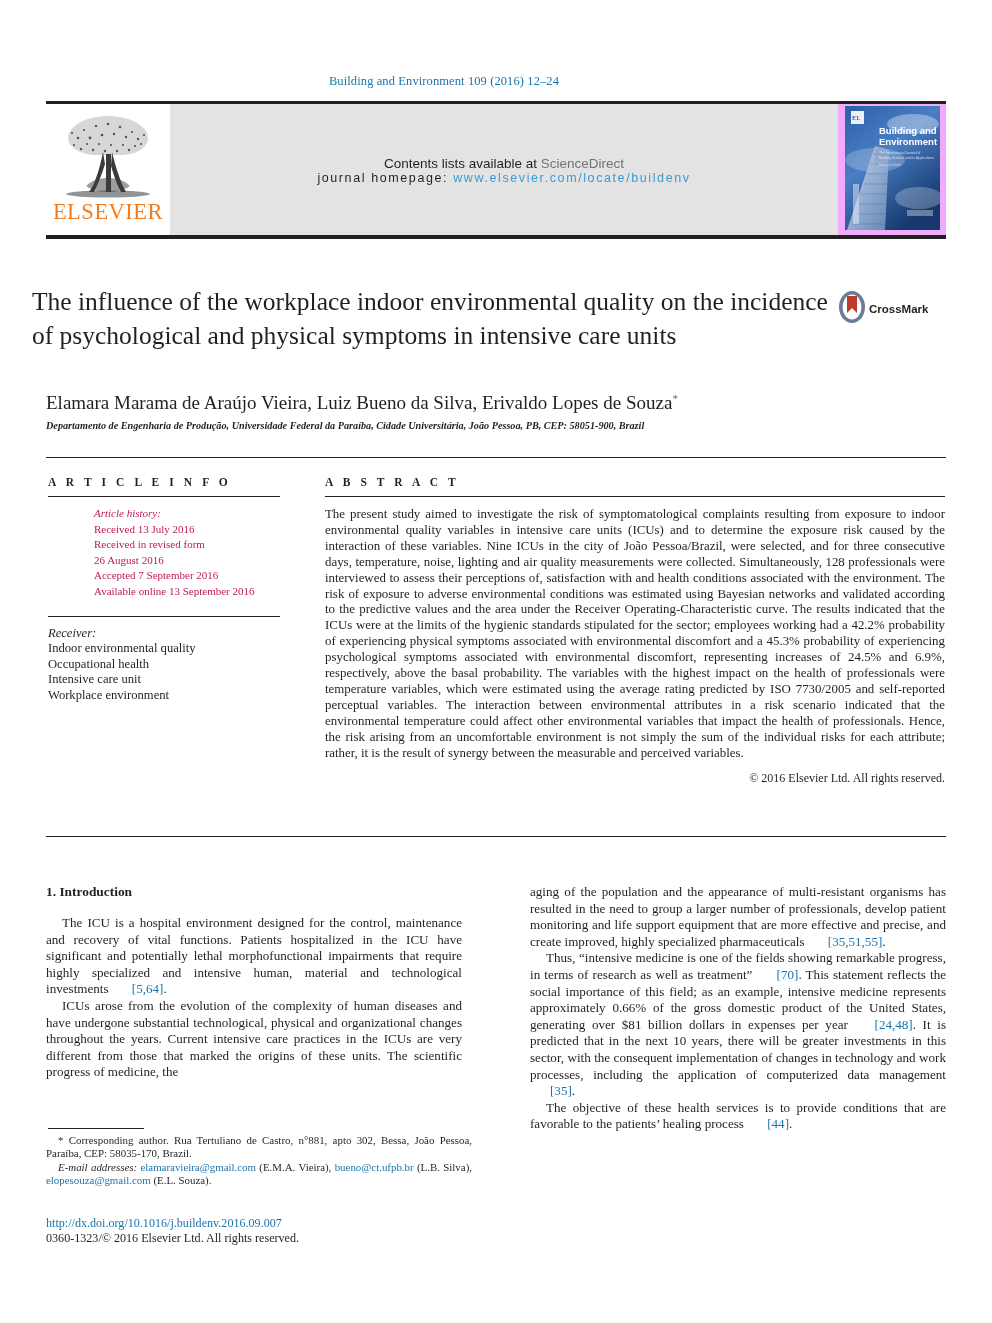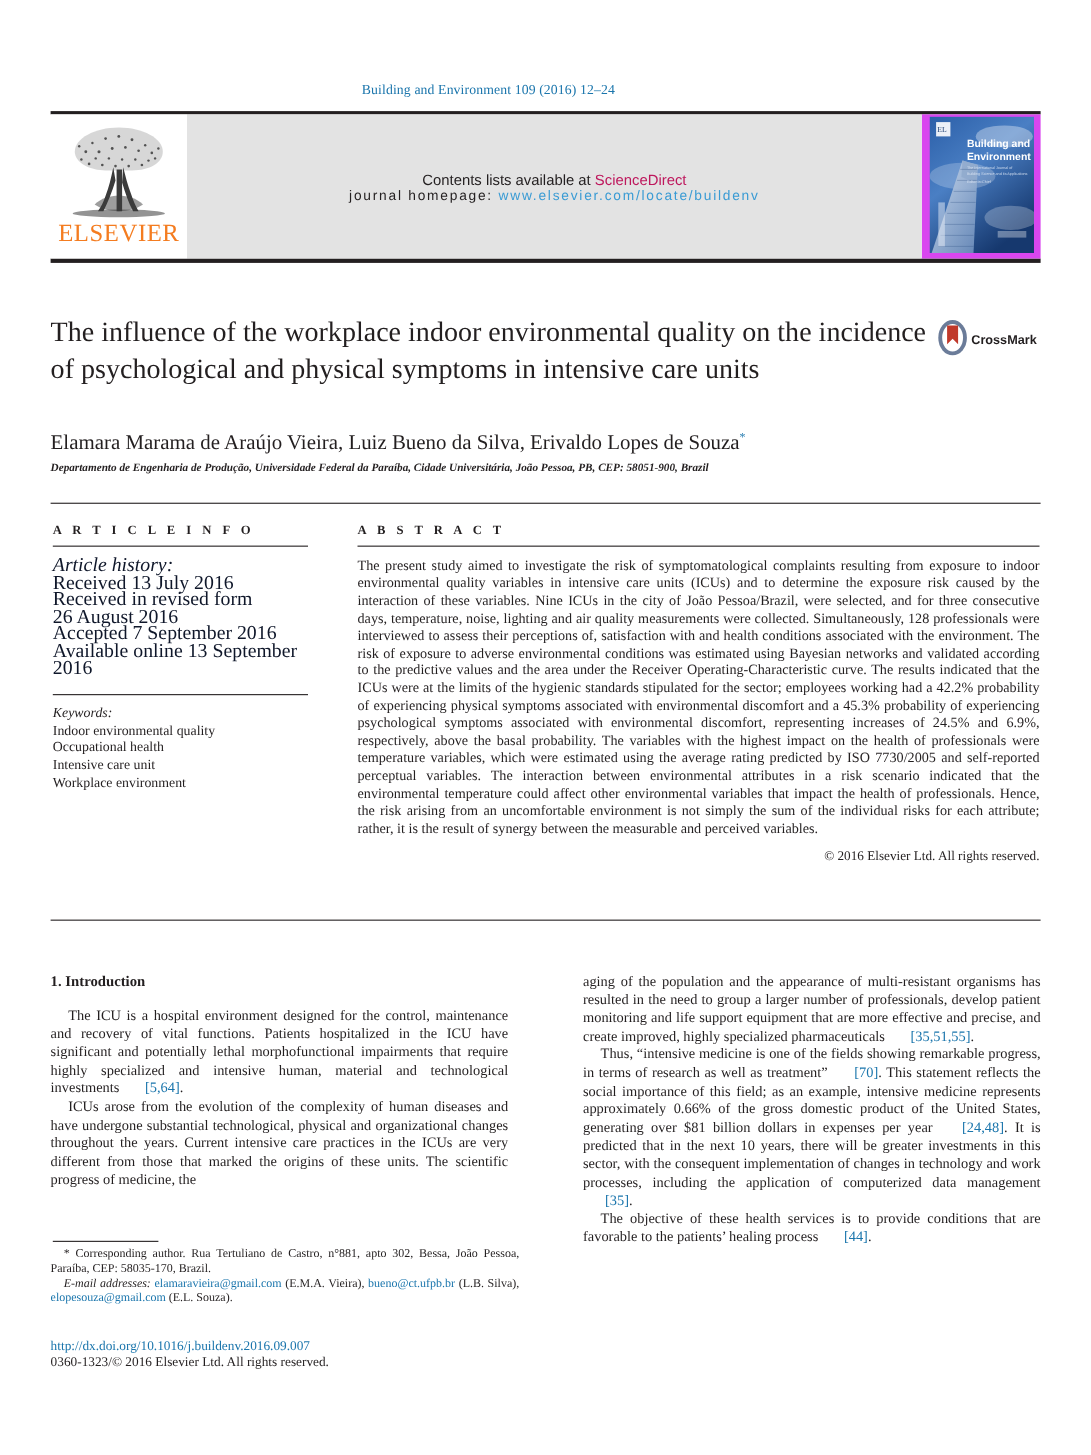--- a/index.html
+++ b/index.html
@@ -90,21 +90,21 @@
     justify-content: center;
     position: relative;
   }
   .contents-line {
     font-family: "Liberation Sans", sans-serif;
     font-size: 13.5px;
     color: #231f20;
     margin-top: 4px;
   }
   .contents-line .sd {
-    color: #be185d;
+    color: #737373;
   }
   .journal-name {
     font-family: "Liberation Serif", serif;
     font-size: 31px;
     color: #231f20;
     margin-top: 22px;
     margin-bottom: 20px;
     letter-spacing: 0.2px;
   }
   .homepage-line {
@@ -113,37 +113,37 @@
     color: #231f20;
     letter-spacing: 1.6px;
     margin-bottom: 3px;
   }
   .homepage-line .url {
     color: #3a9bd4;
   }
   .cover-block {
     width: 108px;
     flex: 0 0 108px;
-    background: #d946ef;
+    background: #f0abfc;
     display: flex;
     align-items: flex-start;
     justify-content: center;
     padding-top: 2px;
   }
   .cover-img {
     width: 95px;
     height: 124px;
     display: block;
   }
 
   
   .title-area {
     position: absolute;
     top: 285px;
-    left: 46px;
+    left: 32px;
     width: 900px;
   }
   .article-title {
     font-family: "Liberation Serif", serif;
     font-size: 25.5px;
     line-height: 34px;
     color: #231f20;
     width: 800px;
     font-weight: normal;
     margin: 0;
@@ -219,23 +219,24 @@
     letter-spacing: 3.6px;
     color: #231f20;
   }
   .hairline {
     height: 1px;
     background: #231f20;
     margin-top: 8px;
   }
   .hist-block {
     margin-top: 9px;
-    font-size: 18px;
+    font-size: 11px;
     line-height: 15.6px;
-    color: #0f172a;
+    color: #be185d;
+    margin-left: 46px;
   }
   .hist-block .lbl {
     font-style: italic;
   }
   .kw-rule {
     height: 1px;
     background: #231f20;
     margin-top: 16px;
   }
   .kw-block {
@@ -461,21 +462,21 @@
     <div class="hist-block">
       <div class="lbl">Article history:</div>
       <div>Received 13 July 2016</div>
       <div>Received in revised form</div>
       <div>26 August 2016</div>
       <div>Accepted 7 September 2016</div>
       <div>Available online 13 September 2016</div>
     </div>
     <div class="kw-rule"></div>
     <div class="kw-block">
-      <div class="lbl">Keywords:</div>
+      <div class="lbl">Receiver:</div>
       <div>Indoor environmental quality</div>
       <div>Occupational health</div>
       <div>Intensive care unit</div>
       <div>Workplace environment</div>
     </div>
   </div>
 
   <div class="col-abs">
     <div class="sec-label">A B S T R A C T</div>
     <div class="hairline"></div>

